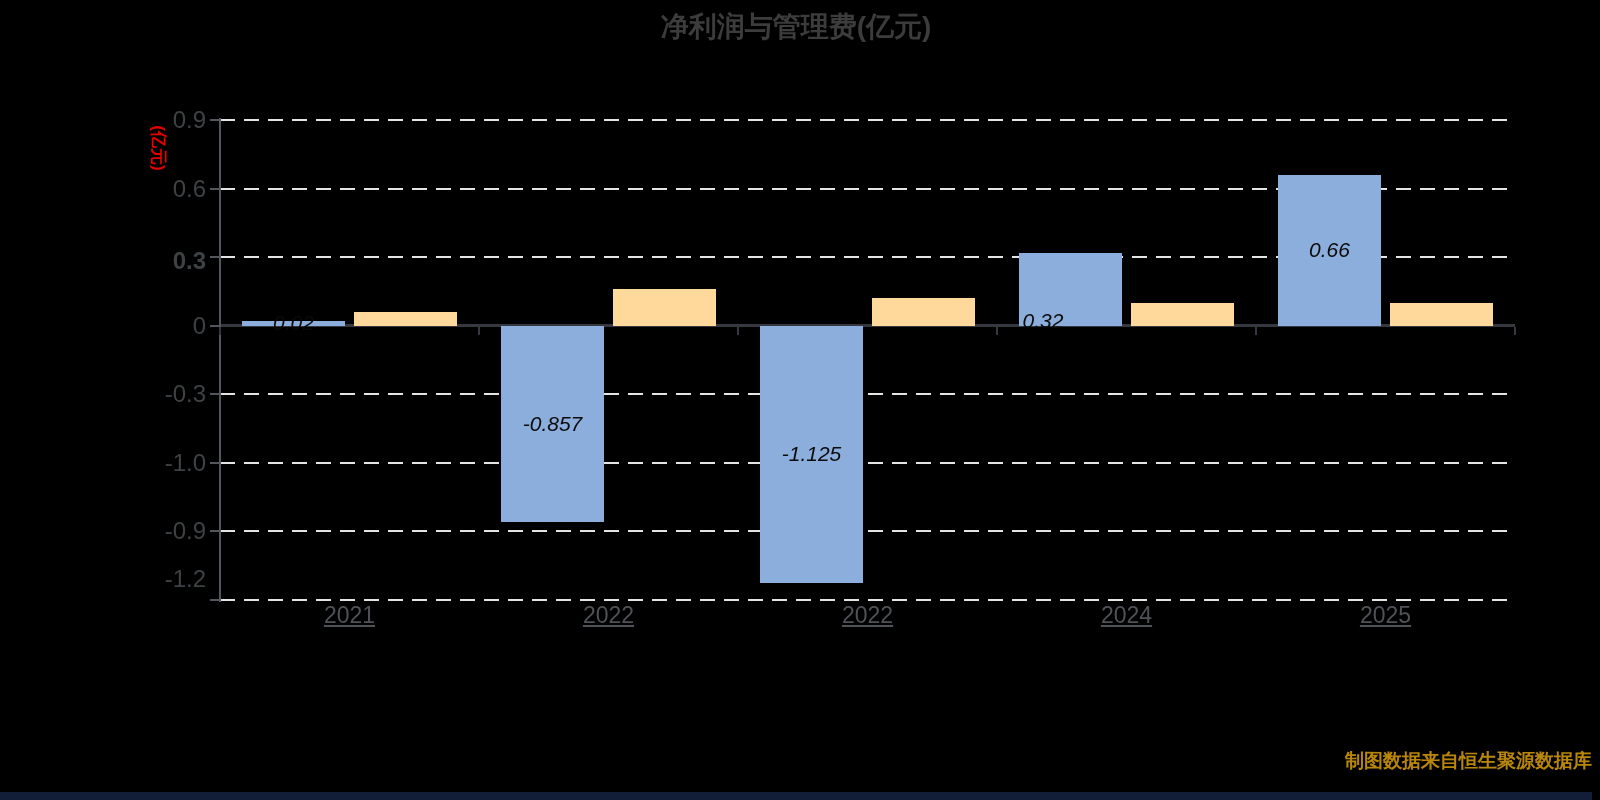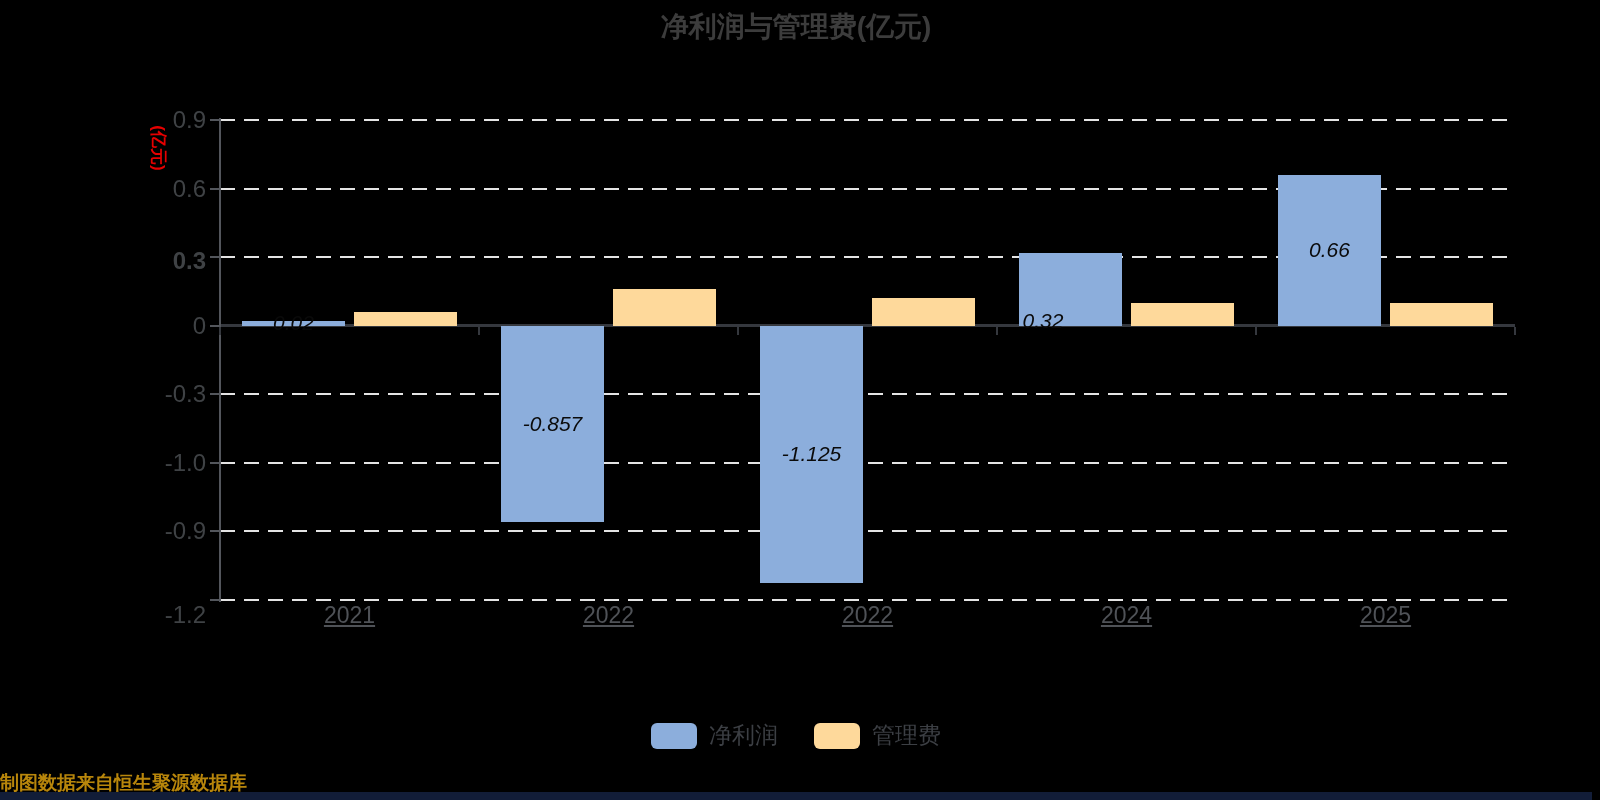--- a/index.html
+++ b/index.html
@@ -20,21 +20,21 @@
   .xtick{position:absolute;width:2px;height:8px;background:var(--c-zero_line);}
   .bar{position:absolute;}
   .valuelabel{position:absolute;transform:translate(-50%,-50%);
               font-size:21px;color:var(--c-value_label);white-space:nowrap;font-style:italic;}
   .xlabel{position:absolute;transform:translateX(-50%);font-size:23px;color:var(--c-year_label);text-decoration:underline;}
   .legend{position:absolute;top:720px;left:0;width:100%;display:flex;
           justify-content:center;align-items:center;gap:36px;}
   .legend-item{display:flex;align-items:center;gap:12px;}
   .legend-swatch{width:46px;height:26px;border-radius:6px;}
   .legend-label{font-size:23px;color:var(--c-legend_label);}
-  .footer{position:absolute;top:770px;left:0;width:100%;text-align:left;
+  .footer{position:absolute;top:748px;left:0;width:100%;text-align:right;
           font-size:19px;font-weight:bold;color:var(--c-footer);}
   .bottom-strip{position:absolute;left:0;bottom:0;width:100%;height:8px;}
 </style>
 </head>
 <body>
 
 <div class="stage">
   <div class="title">净利润与管理费(亿元)</div>
   <div class="ylabel">(亿元)</div>
 
@@ -55,21 +55,21 @@
       <div class="ytick" style="top: 393.286px;"></div>
       <div class="yticklabel" style="top: 379.286px;">-0.3</div>
       <div class="gridline" style="top: 461.857px;"></div>
       <div class="ytick" style="top: 461.857px;"></div>
       <div class="yticklabel" style="top: 447.857px;">-1.0</div>
       <div class="gridline" style="top: 530.429px;"></div>
       <div class="ytick" style="top: 530.429px;"></div>
       <div class="yticklabel" style="top: 516.429px;">-0.9</div>
       <div class="gridline" style="top: 599px;"></div>
       <div class="ytick" style="top: 599px;"></div>
-      <div class="yticklabel" style="top: 600px;">-1.2</div>
+      <div class="yticklabel" style="top: 564px;">-1.2</div>
       <div class="axisline"></div>
       <div class="xtick" style="left: 219px; top: 327.214px;"></div>
       <div class="xtick" style="left: 478px; top: 327.214px;"></div>
       <div class="xtick" style="left: 737px; top: 327.214px;"></div>
       <div class="xtick" style="left: 996px; top: 327.214px;"></div>
       <div class="xtick" style="left: 1255px; top: 327.214px;"></div>
       <div class="xtick" style="left: 1514px; top: 327.214px;"></div>
       <div class="bar" style="left: 242px; top: 321.143px; width: 103px; height: 4.57143px; background: rgb(140, 174, 220);"></div>
       <div class="valuelabel" style="left: 293.5px; top: 323.429px;">0.02</div>
       <div class="bar" style="left: 354px; top: 312px; width: 103px; height: 13.7143px; background: rgb(254, 217, 155);"></div>
@@ -85,26 +85,16 @@
       <div class="bar" style="left: 1019px; top: 252.571px; width: 103px; height: 73.1429px; background: rgb(140, 174, 220);"></div>
       <div class="valuelabel" style="left: 1043px; top: 289.143px; margin-top: 32px;">0.32</div>
       <div class="bar" style="left: 1131px; top: 302.857px; width: 103px; height: 22.8571px; background: rgb(254, 217, 155);"></div>
       <div class="xlabel" style="left: 1126.5px; top: 602px;">2024</div>
       <div class="bar" style="left: 1278px; top: 174.857px; width: 103px; height: 150.857px; background: rgb(140, 174, 220);"></div>
       <div class="valuelabel" style="left: 1329.5px; top: 250.286px;">0.66</div>
       <div class="bar" style="left: 1390px; top: 302.857px; width: 103px; height: 22.8571px; background: rgb(254, 217, 155);"></div>
       <div class="xlabel" style="left: 1385.5px; top: 602px;">2025</div>
     </div>
 
-  <div class="legend">
-    <div class="legend-item">
-      <span class="legend-swatch" style="background: rgb(140, 174, 220);"></span>
-      <span class="legend-label">净利润</span>
-    </div>
-    <div class="legend-item">
-      <span class="legend-swatch" style="background: rgb(254, 217, 155);"></span>
-      <span class="legend-label">管理费</span>
-    </div>
-  </div>
 
   <div class="footer">制图数据来自恒生聚源数据库</div>
   <div class="bottom-strip" style="background: rgb(18, 29, 56);"></div>
 </div>
 
 </body></html>

